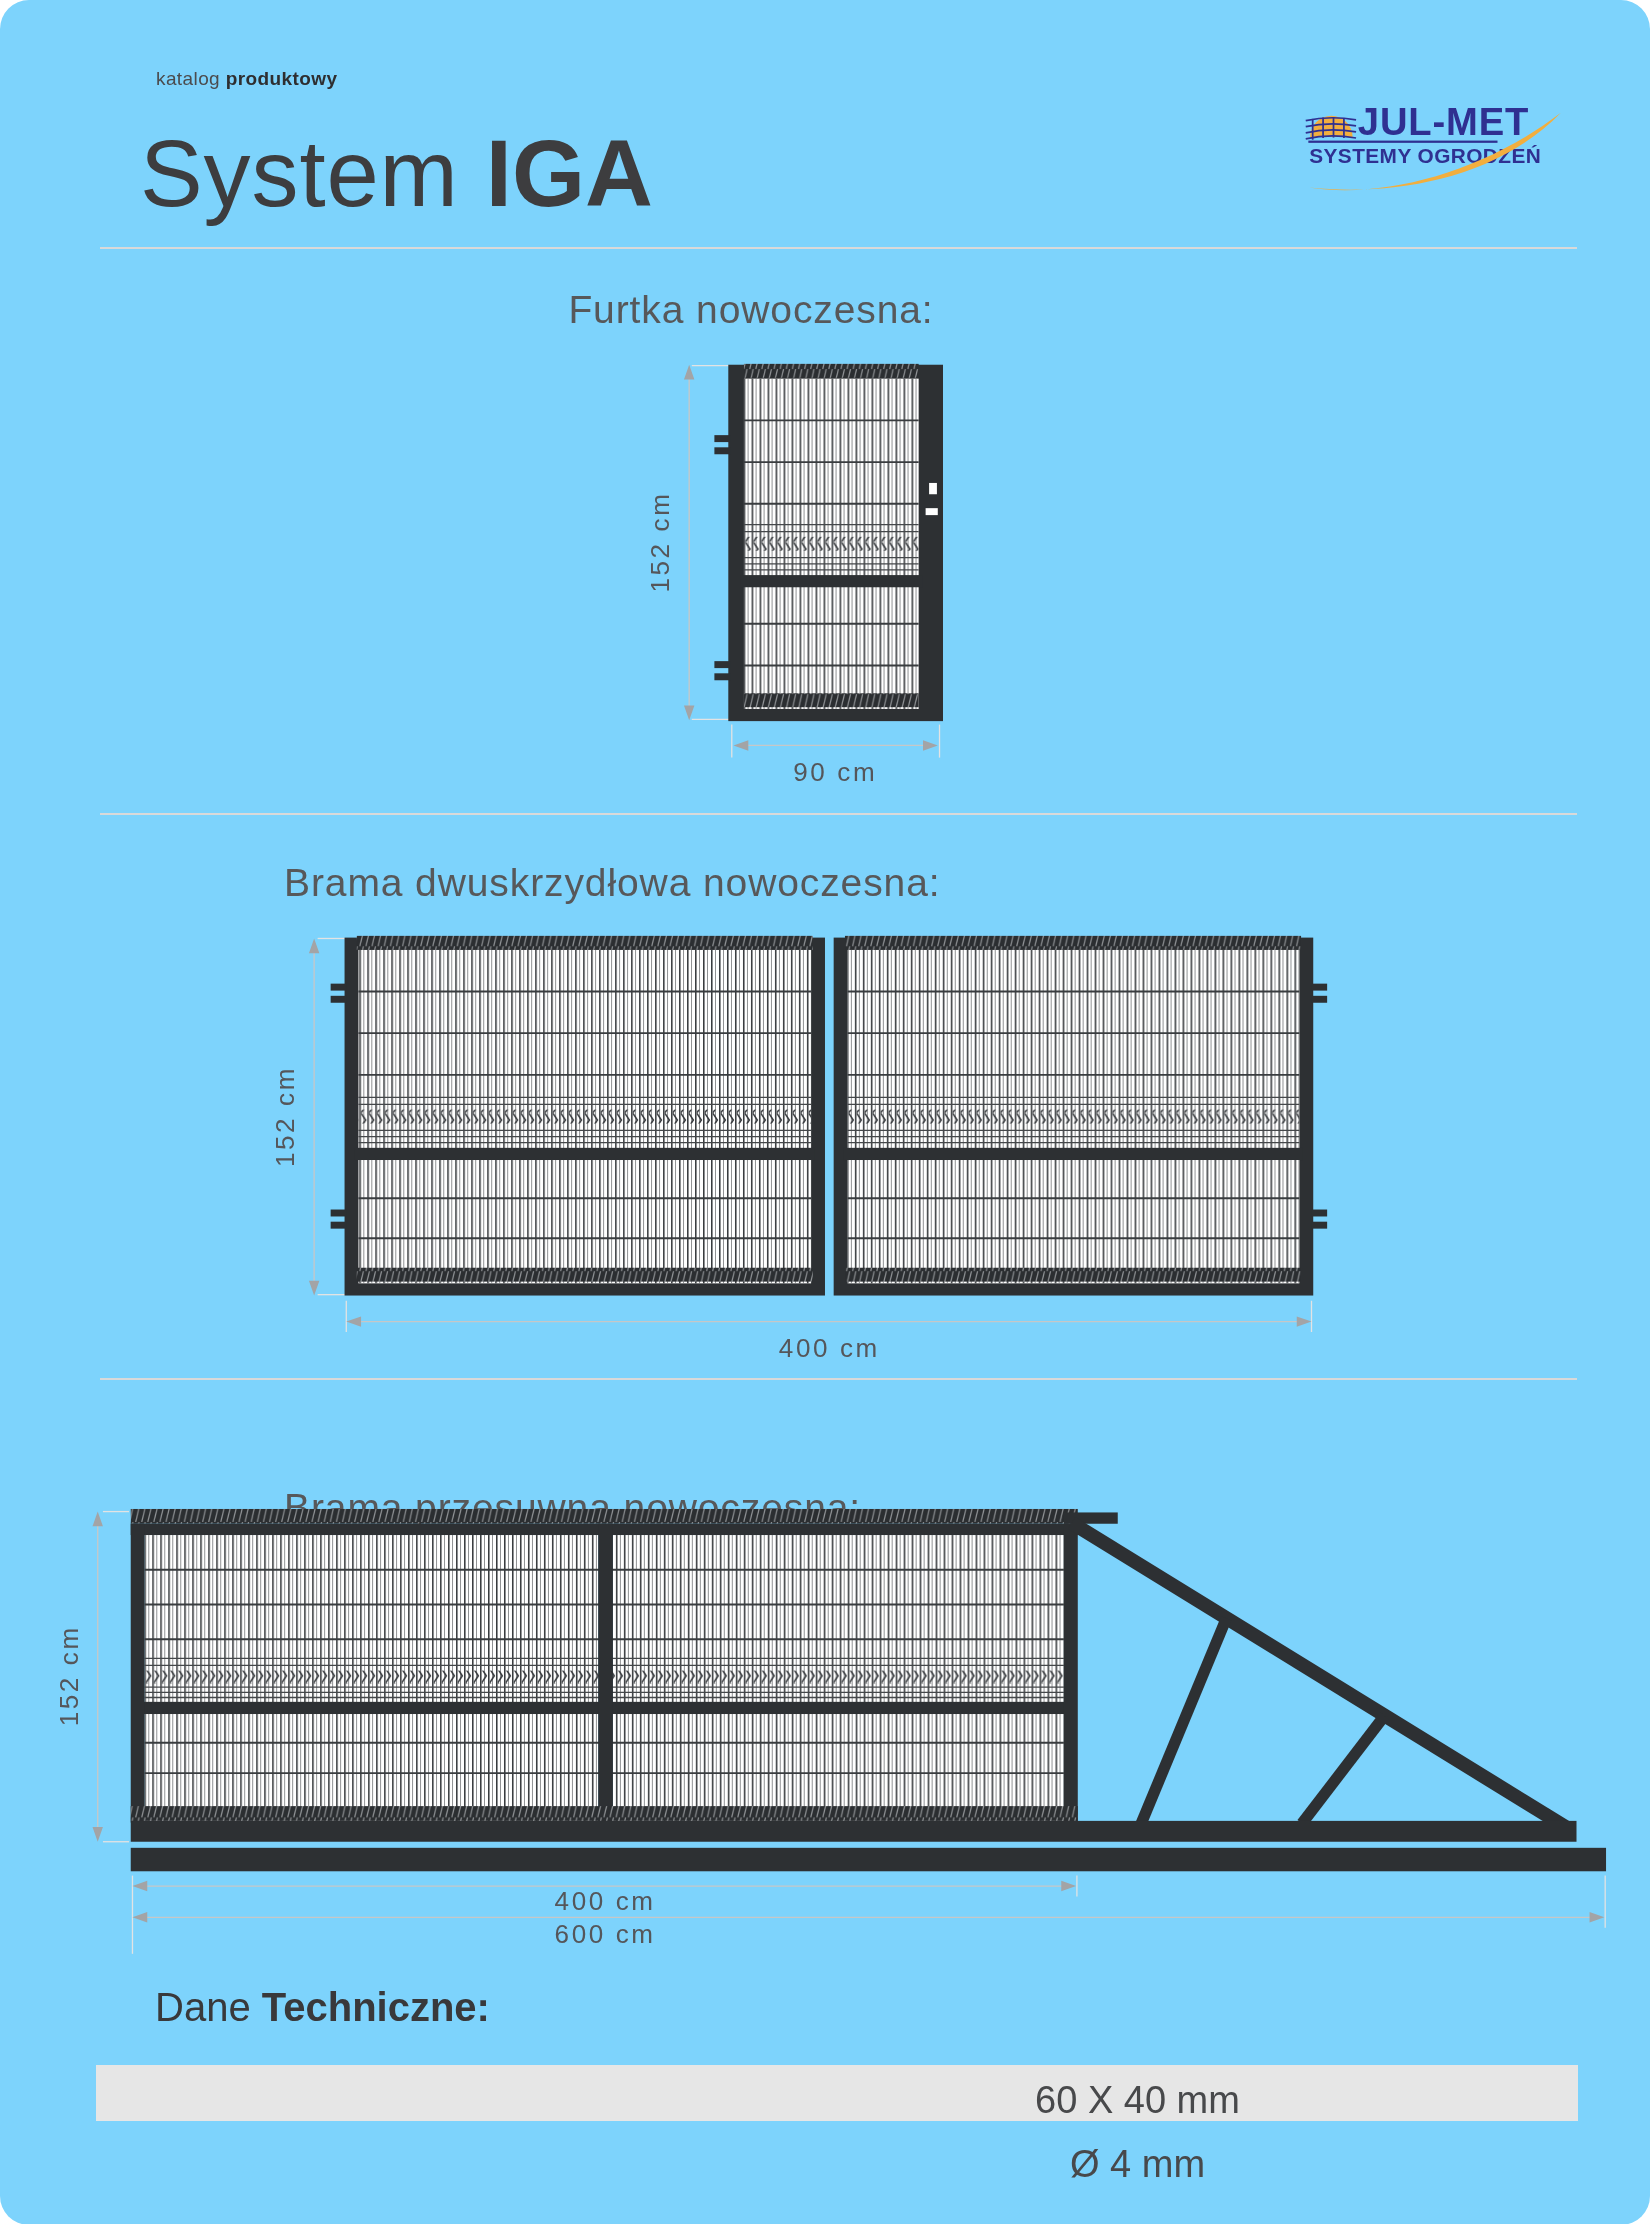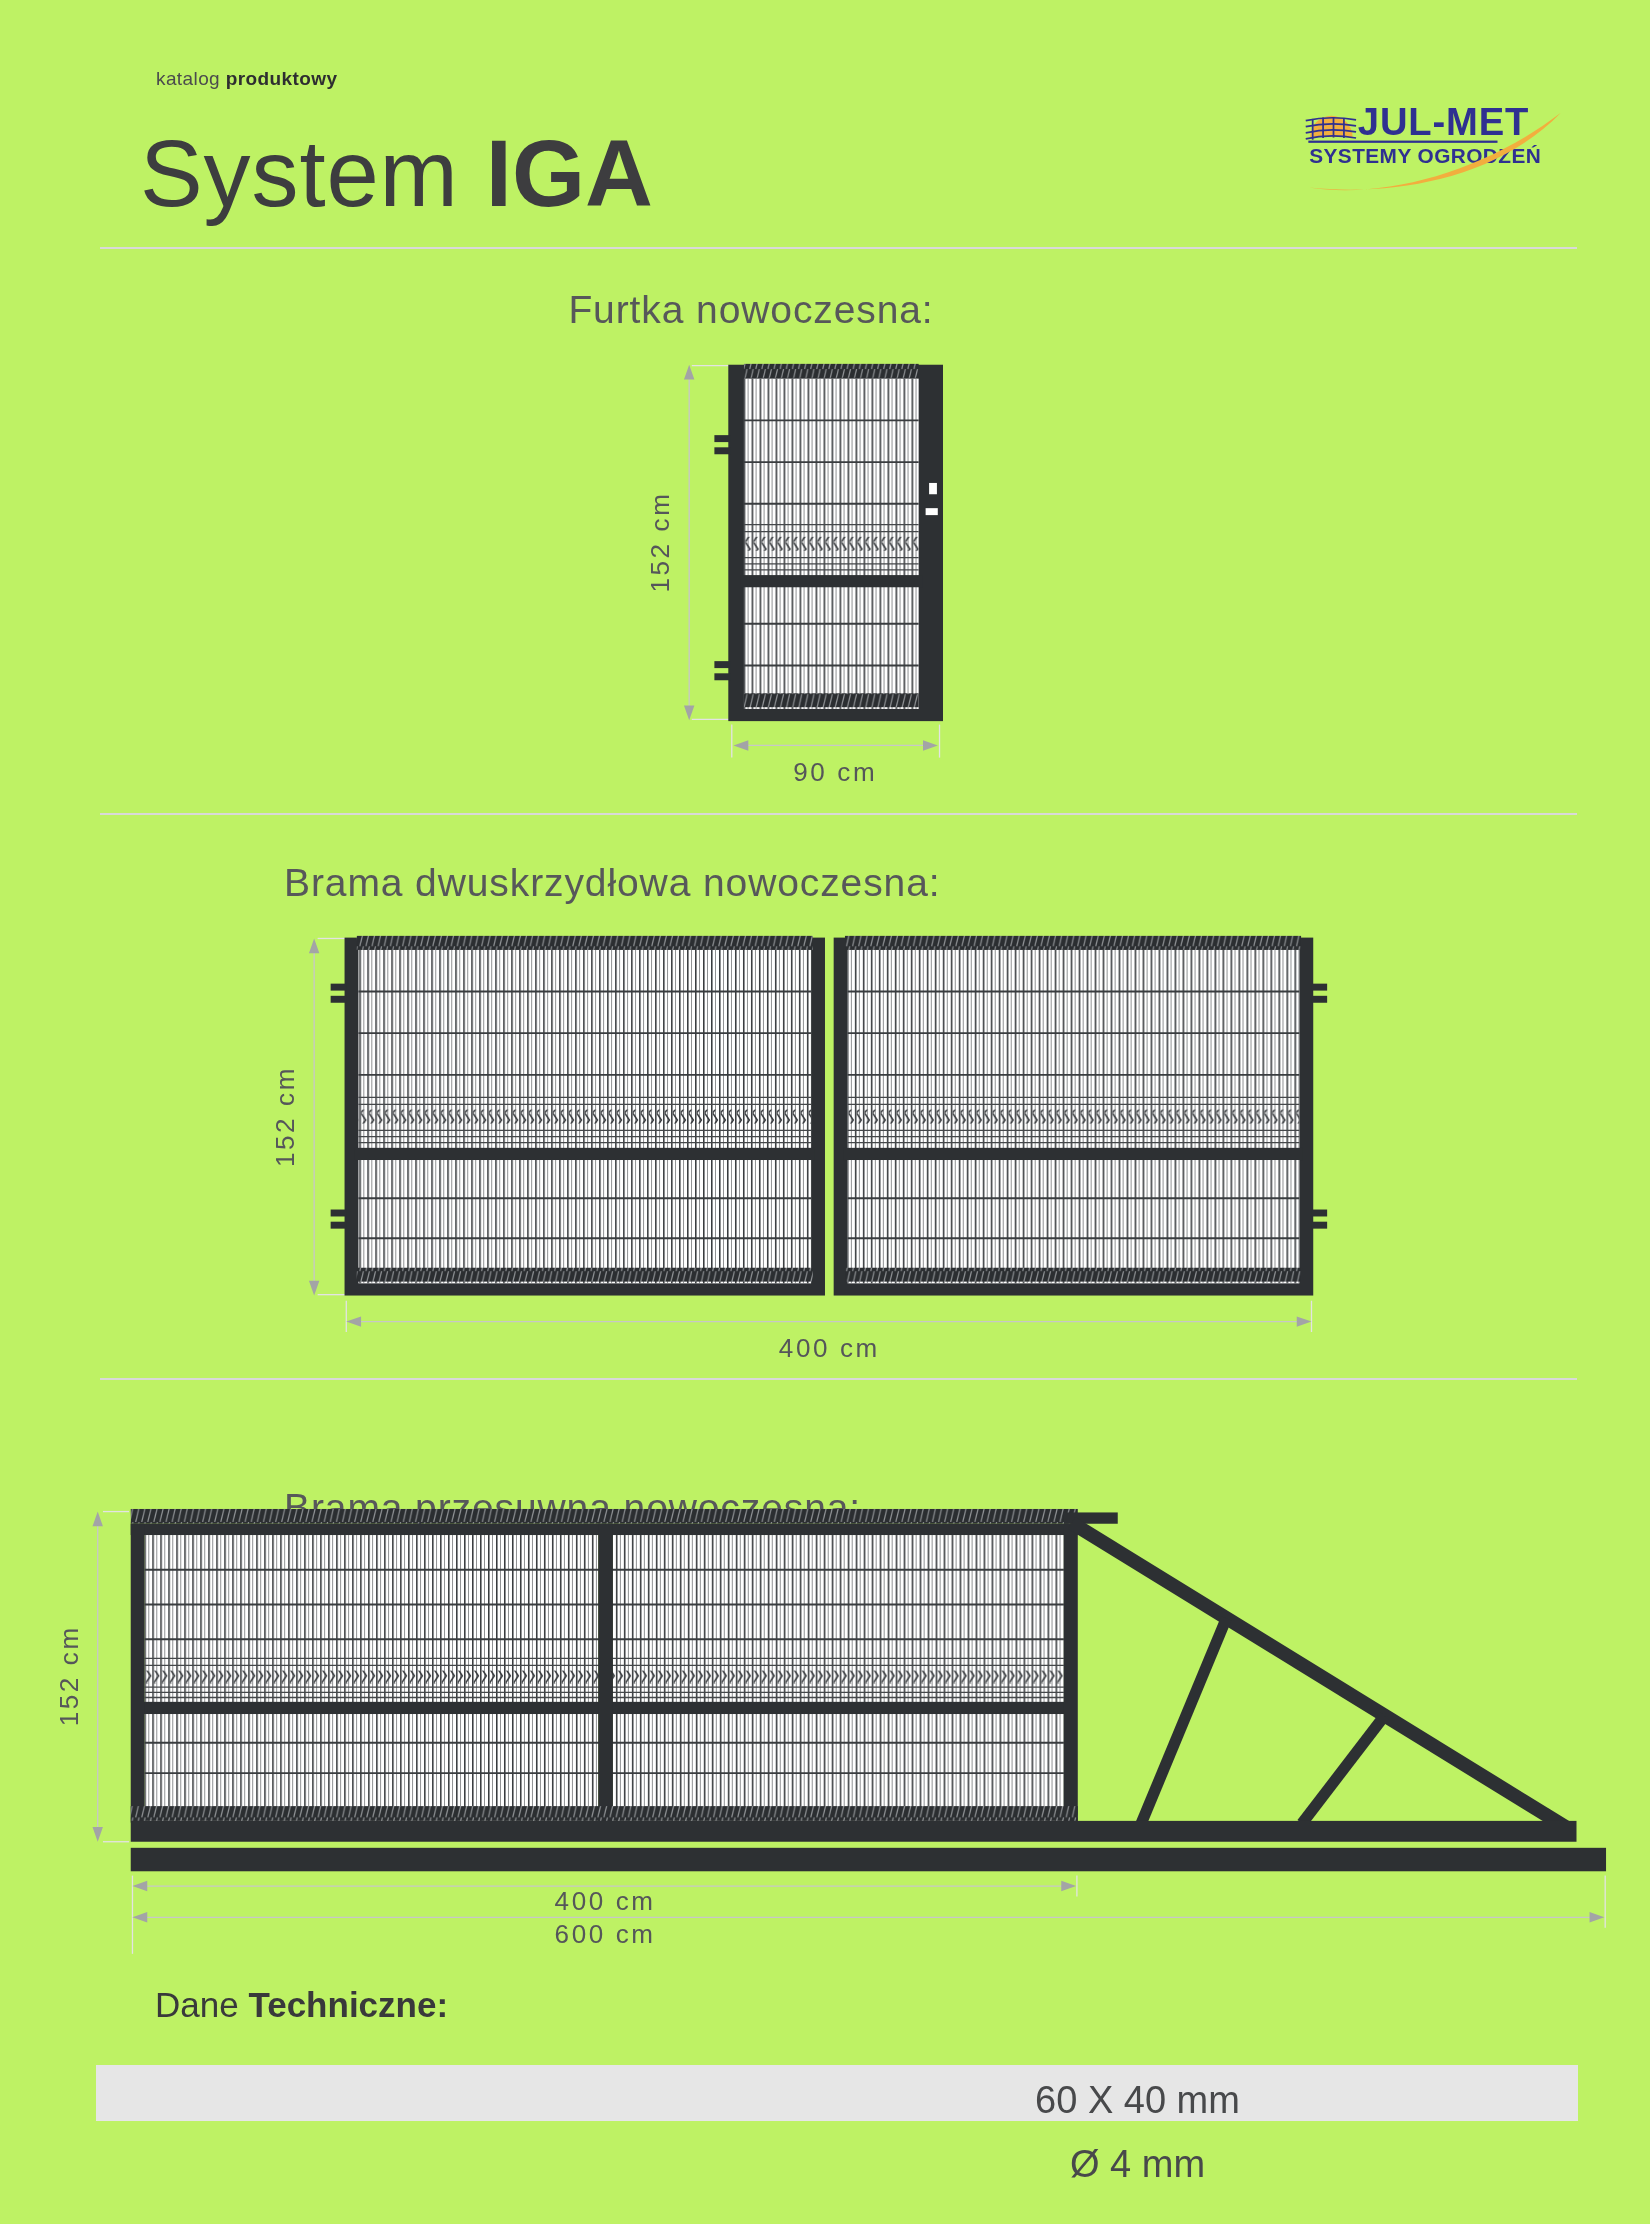--- a/index.html
+++ b/index.html
@@ -1,26 +1,26 @@
 <!DOCTYPE html>
 <html style="font-size:14px"><head>
 <meta charset="utf-8">
 <style>
   html,body{margin:0;padding:0;background:#ffffff;}
-  .page{position:relative;width:1650px;height:2225px;background:#bef264;overflow:hidden;
-        font-family:"Liberation Sans",sans-serif;color:#3c3d3f;}
+  .page{position:relative;width:1650px;height:2225px;background:#7dd3fc;overflow:hidden;
+        font-family:"Liberation Sans",sans-serif;color:#3c3d3f;border-radius:29px;}
   .abs{position:absolute;}
   .kicker{left:156px;top:68px;font-size:19px;letter-spacing:0.4px;color:#4b4b4d;}
   .kicker b{color:#2e2e30;}
   .page-title{left:140px;top:127px;font-size:94px;line-height:1.0;color:#3d3d3f;font-weight:300;letter-spacing:0.9px;}
   .page-title b{font-weight:700;letter-spacing:0;}
   .rule{height:1.7px;background:#d9d9d9;left:100px;width:1477px;}
   .sec-title{font-size:39px;font-weight:400;color:#57585a;letter-spacing:0.9px;}
   .sec-title-center{left:0;width:1502px;text-align:center;}
-  .tech-title{left:155px;top:1985px;font-size:35px;color:#39393b;font-weight:300;}
+  .tech-title{left:155px;top:1985px;font-size:40px;color:#39393b;font-weight:300;}
   .tech-title b{font-weight:700;}
   .trow{left:96px;width:1482px;height:56px;}
   .trow.shaded{background:#e6e6e6;}
   .tlabel{position:absolute;left:96px;width:514px;text-align:right;font-size:29px;color:#48494b;}
   .tvalue{position:absolute;left:877px;width:521px;text-align:center;font-size:38px;color:#48494b;}
   svg{position:absolute;overflow:visible;}
   .dim-line{stroke:#c7c7c7;stroke-width:1.5;}
   .ext-line{stroke:#e3e3e3;stroke-width:1.5;}
   .dim-arrow{fill:#a3a4a6;}
   .dim-text{font-family:"Liberation Sans",sans-serif;font-size:30px;fill:#55565a;letter-spacing:3px;}

